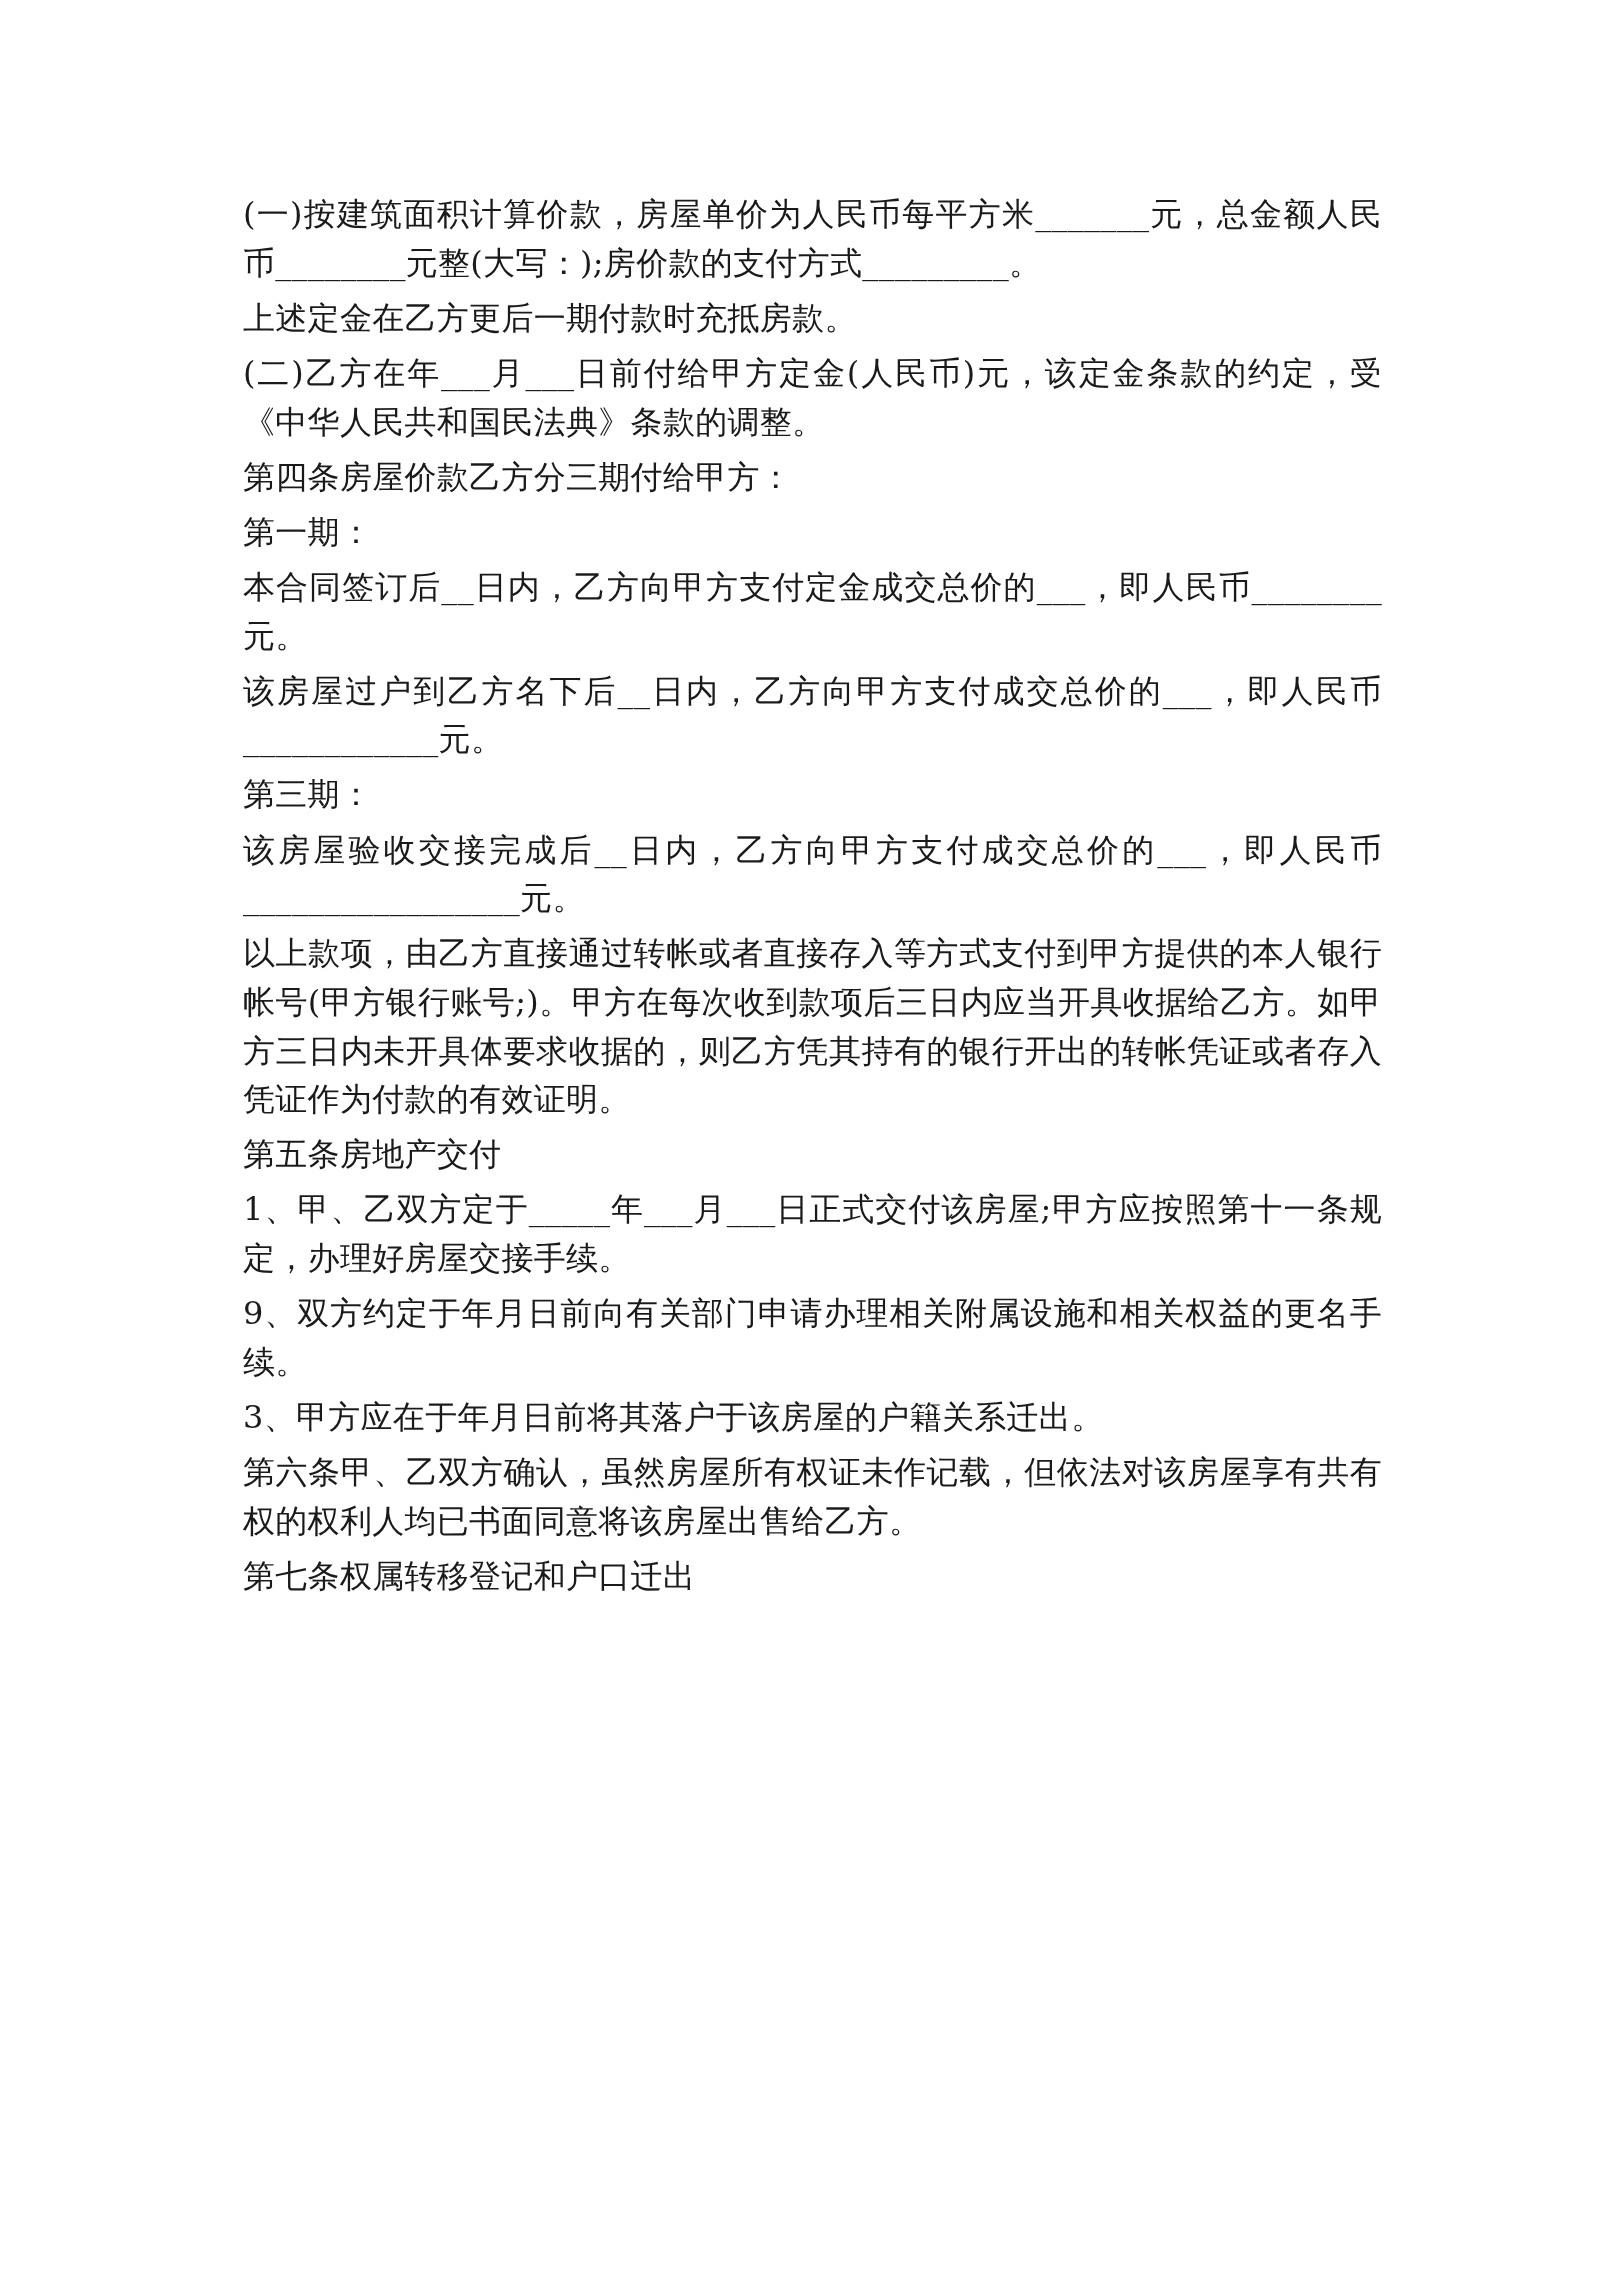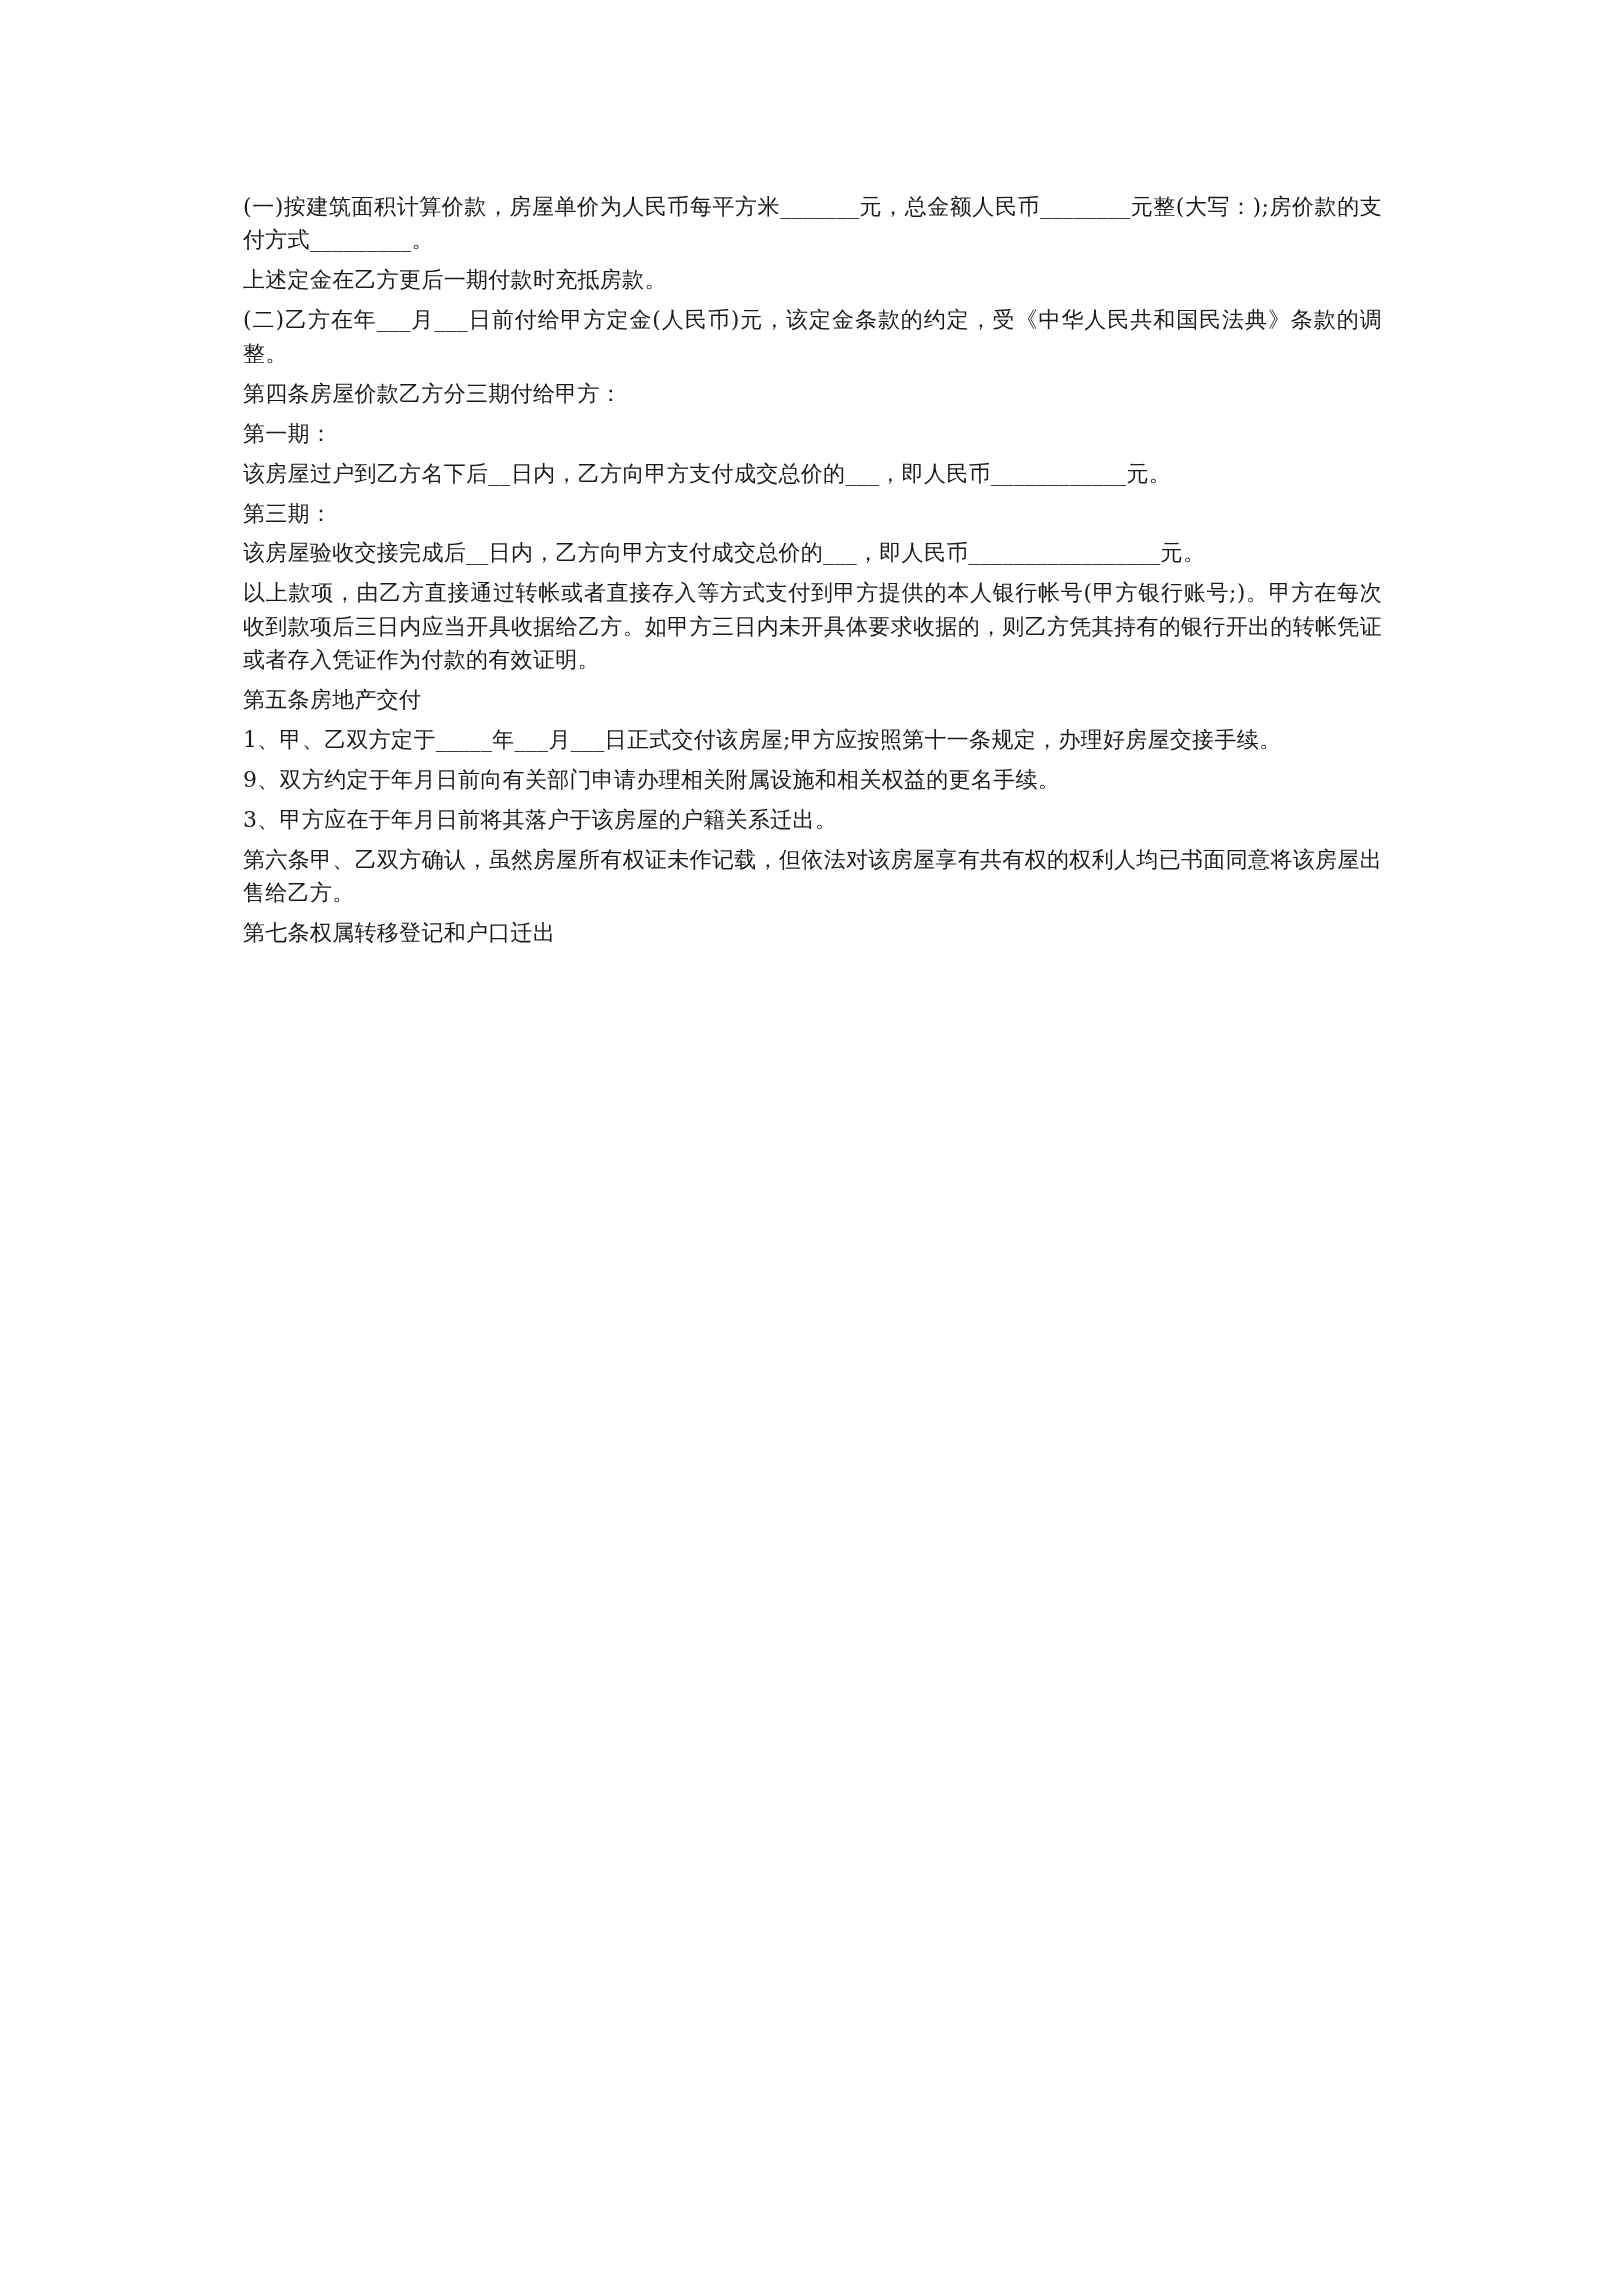--- a/index.html
+++ b/index.html
@@ -18,40 +18,41 @@
     box-sizing: border-box;
     overflow: hidden;
   }
   .content {
     position: absolute;
     left: 243px;
     top: 190px;
     width: 1139px;
   }
   .para {
-    font-size: 22px;
+    font-size: 32px;
     line-height: 1.52;
     color: #1a1a1a;
     margin: 0 0 6.5px 0;
     text-align: justify;
     text-justify: inter-ideograph;
     letter-spacing: 0.3px;
     font-weight: 500;
   }
 </style>
 </head>
 <body>
 
 <div class="page">
   <div class="content">
     <p class="para">(一)按建筑面积计算价款，房屋单价为人民币每平方米_______元，总金额人民币________元整(大写：);房价款的支付方式_________。</p>
     <p class="para">上述定金在乙方更后一期付款时充抵房款。</p>
     <p class="para">(二)乙方在年___月___日前付给甲方定金(人民币)元，该定金条款的约定，受《中华人民共和国民法典》条款的调整。</p>
     <p class="para">第四条房屋价款乙方分三期付给甲方：</p>
     <p class="para">第一期：</p>
+    <p class="para">本合同签订后__日内，乙方向甲方支付定金成交总价的___，即人民币________元。</p>
     <p class="para">该房屋过户到乙方名下后__日内，乙方向甲方支付成交总价的___，即人民币____________元。</p>
     <p class="para">第三期：</p>
     <p class="para">该房屋验收交接完成后__日内，乙方向甲方支付成交总价的___，即人民币_________________元。</p>
     <p class="para">以上款项，由乙方直接通过转帐或者直接存入等方式支付到甲方提供的本人银行帐号(甲方银行账号;)。甲方在每次收到款项后三日内应当开具收据给乙方。如甲方三日内未开具体要求收据的，则乙方凭其持有的银行开出的转帐凭证或者存入凭证作为付款的有效证明。</p>
     <p class="para">第五条房地产交付</p>
     <p class="para">1、甲、乙双方定于_____年___月___日正式交付该房屋;甲方应按照第十一条规定，办理好房屋交接手续。</p>
     <p class="para">9、双方约定于年月日前向有关部门申请办理相关附属设施和相关权益的更名手续。</p>
     <p class="para">3、甲方应在于年月日前将其落户于该房屋的户籍关系迁出。</p>
     <p class="para">第六条甲、乙双方确认，虽然房屋所有权证未作记载，但依法对该房屋享有共有权的权利人均已书面同意将该房屋出售给乙方。</p>
     <p class="para">第七条权属转移登记和户口迁出</p>

